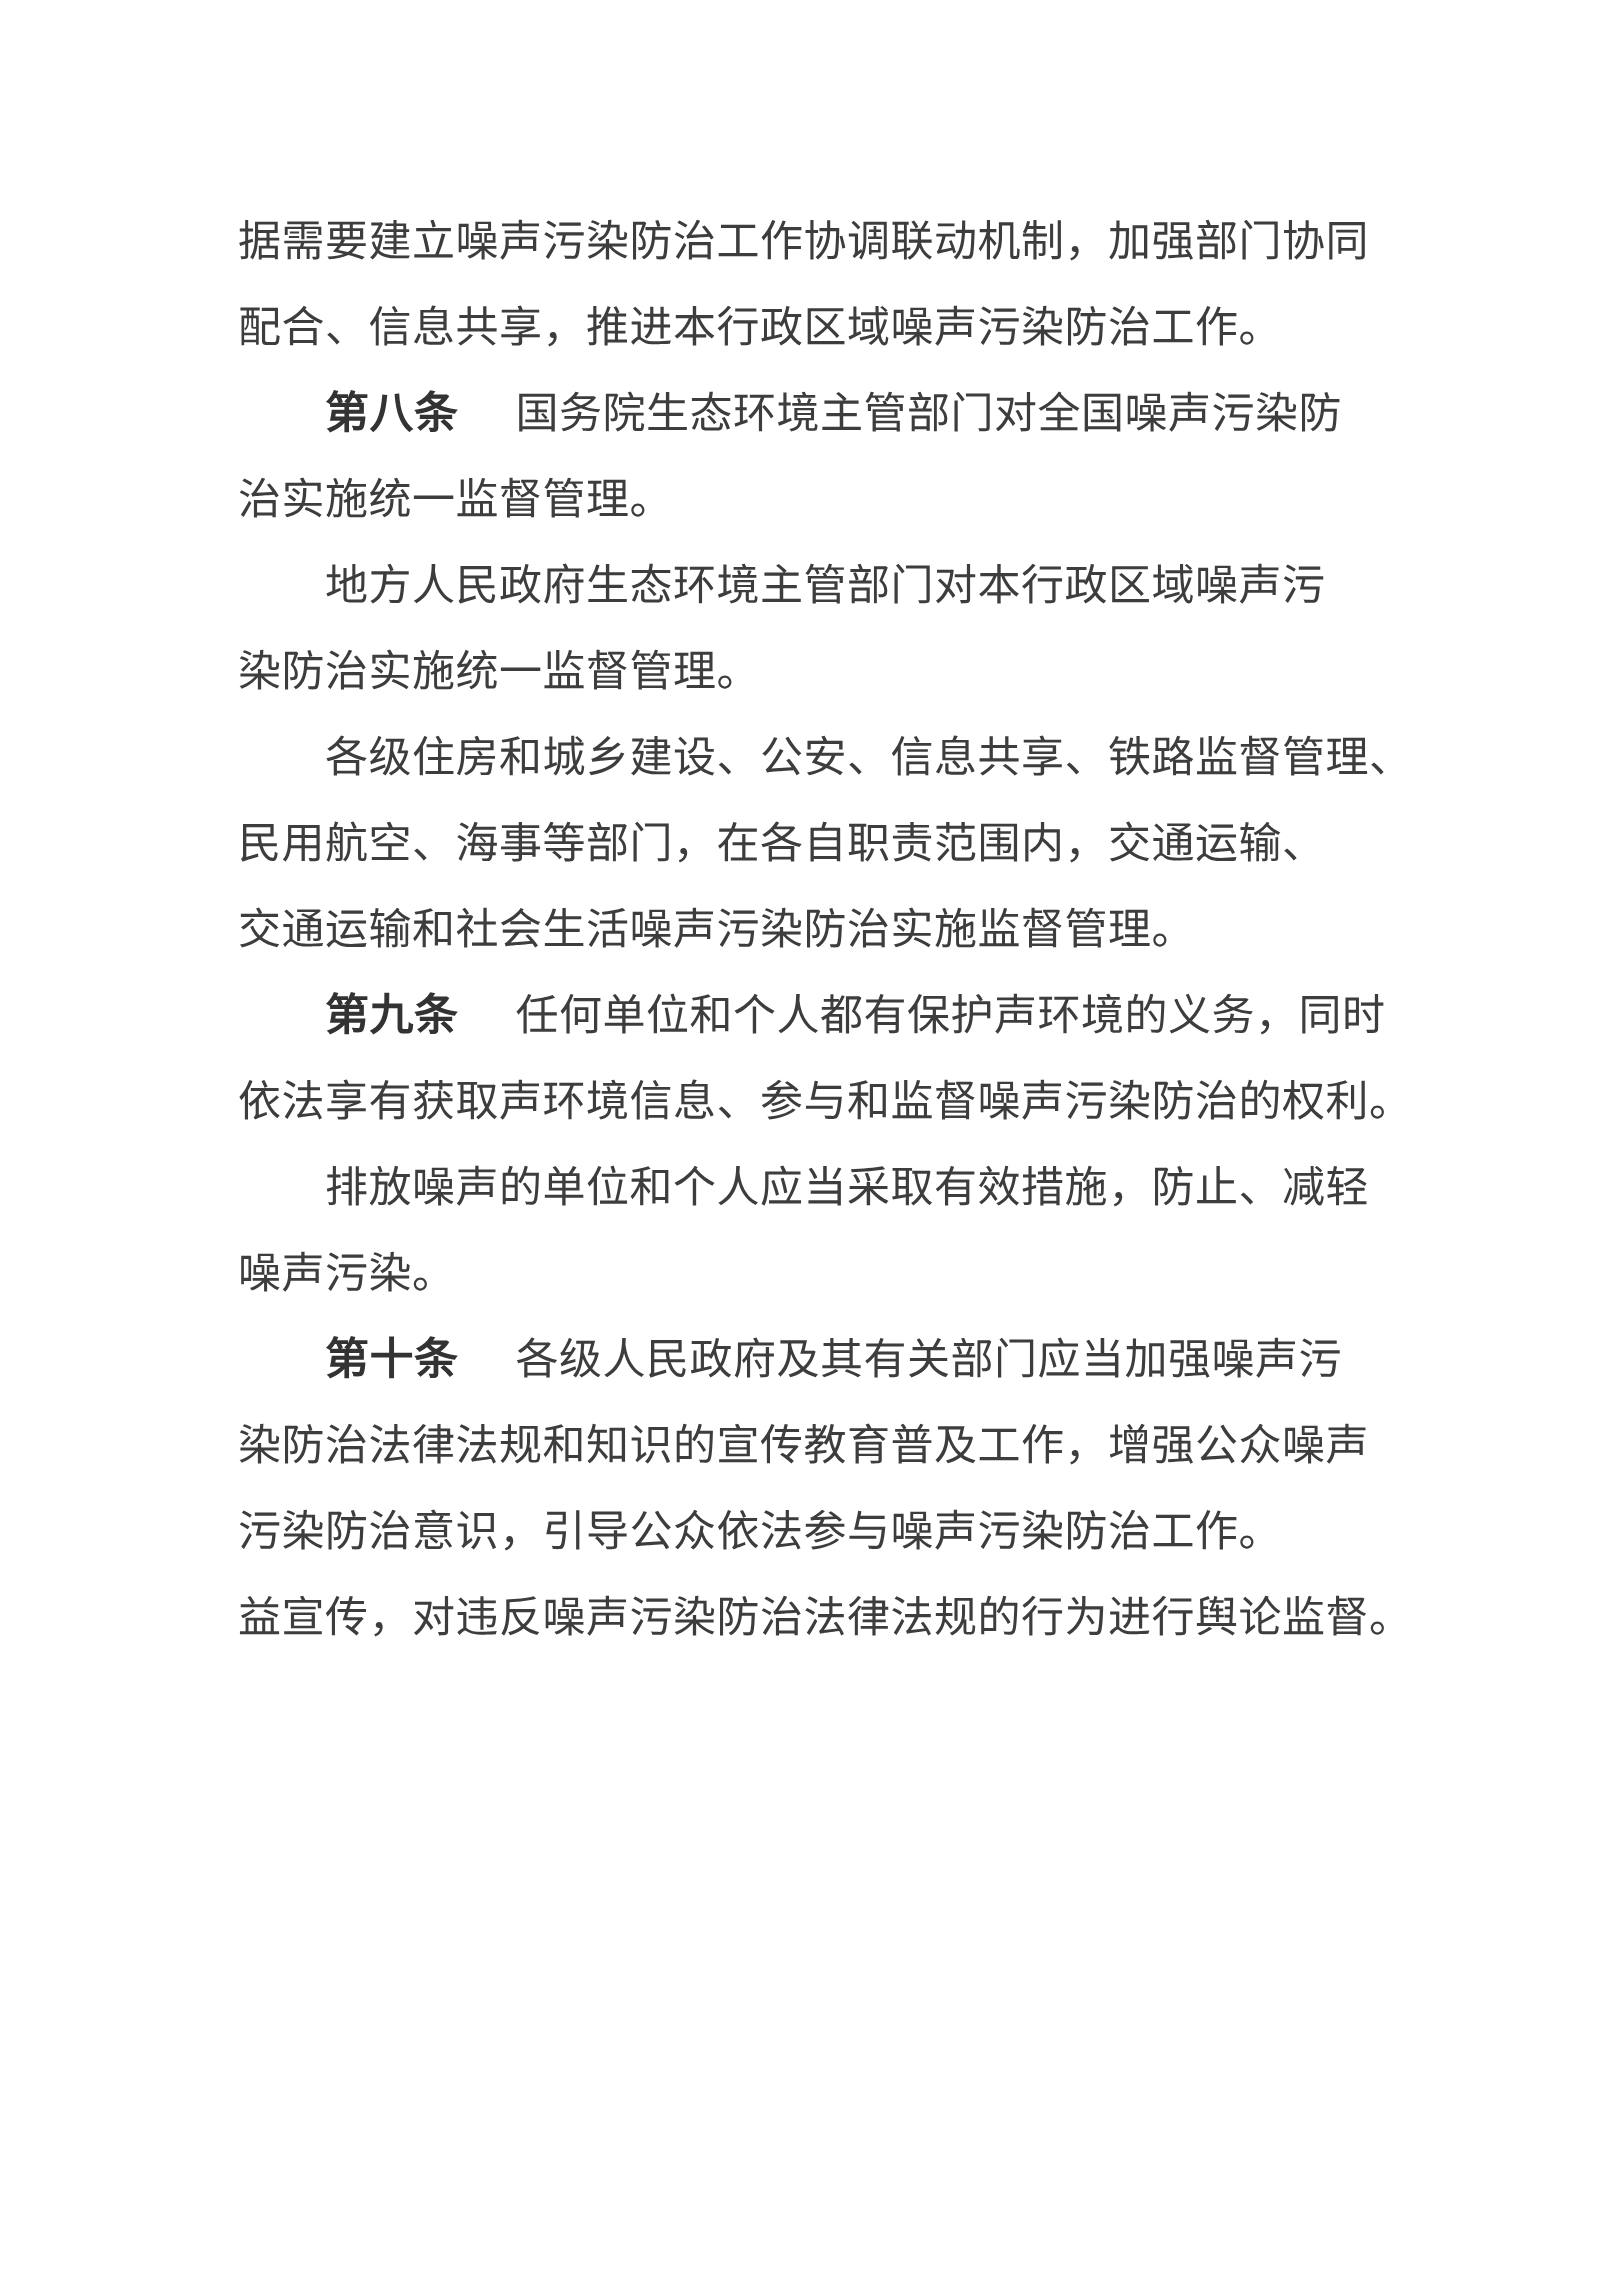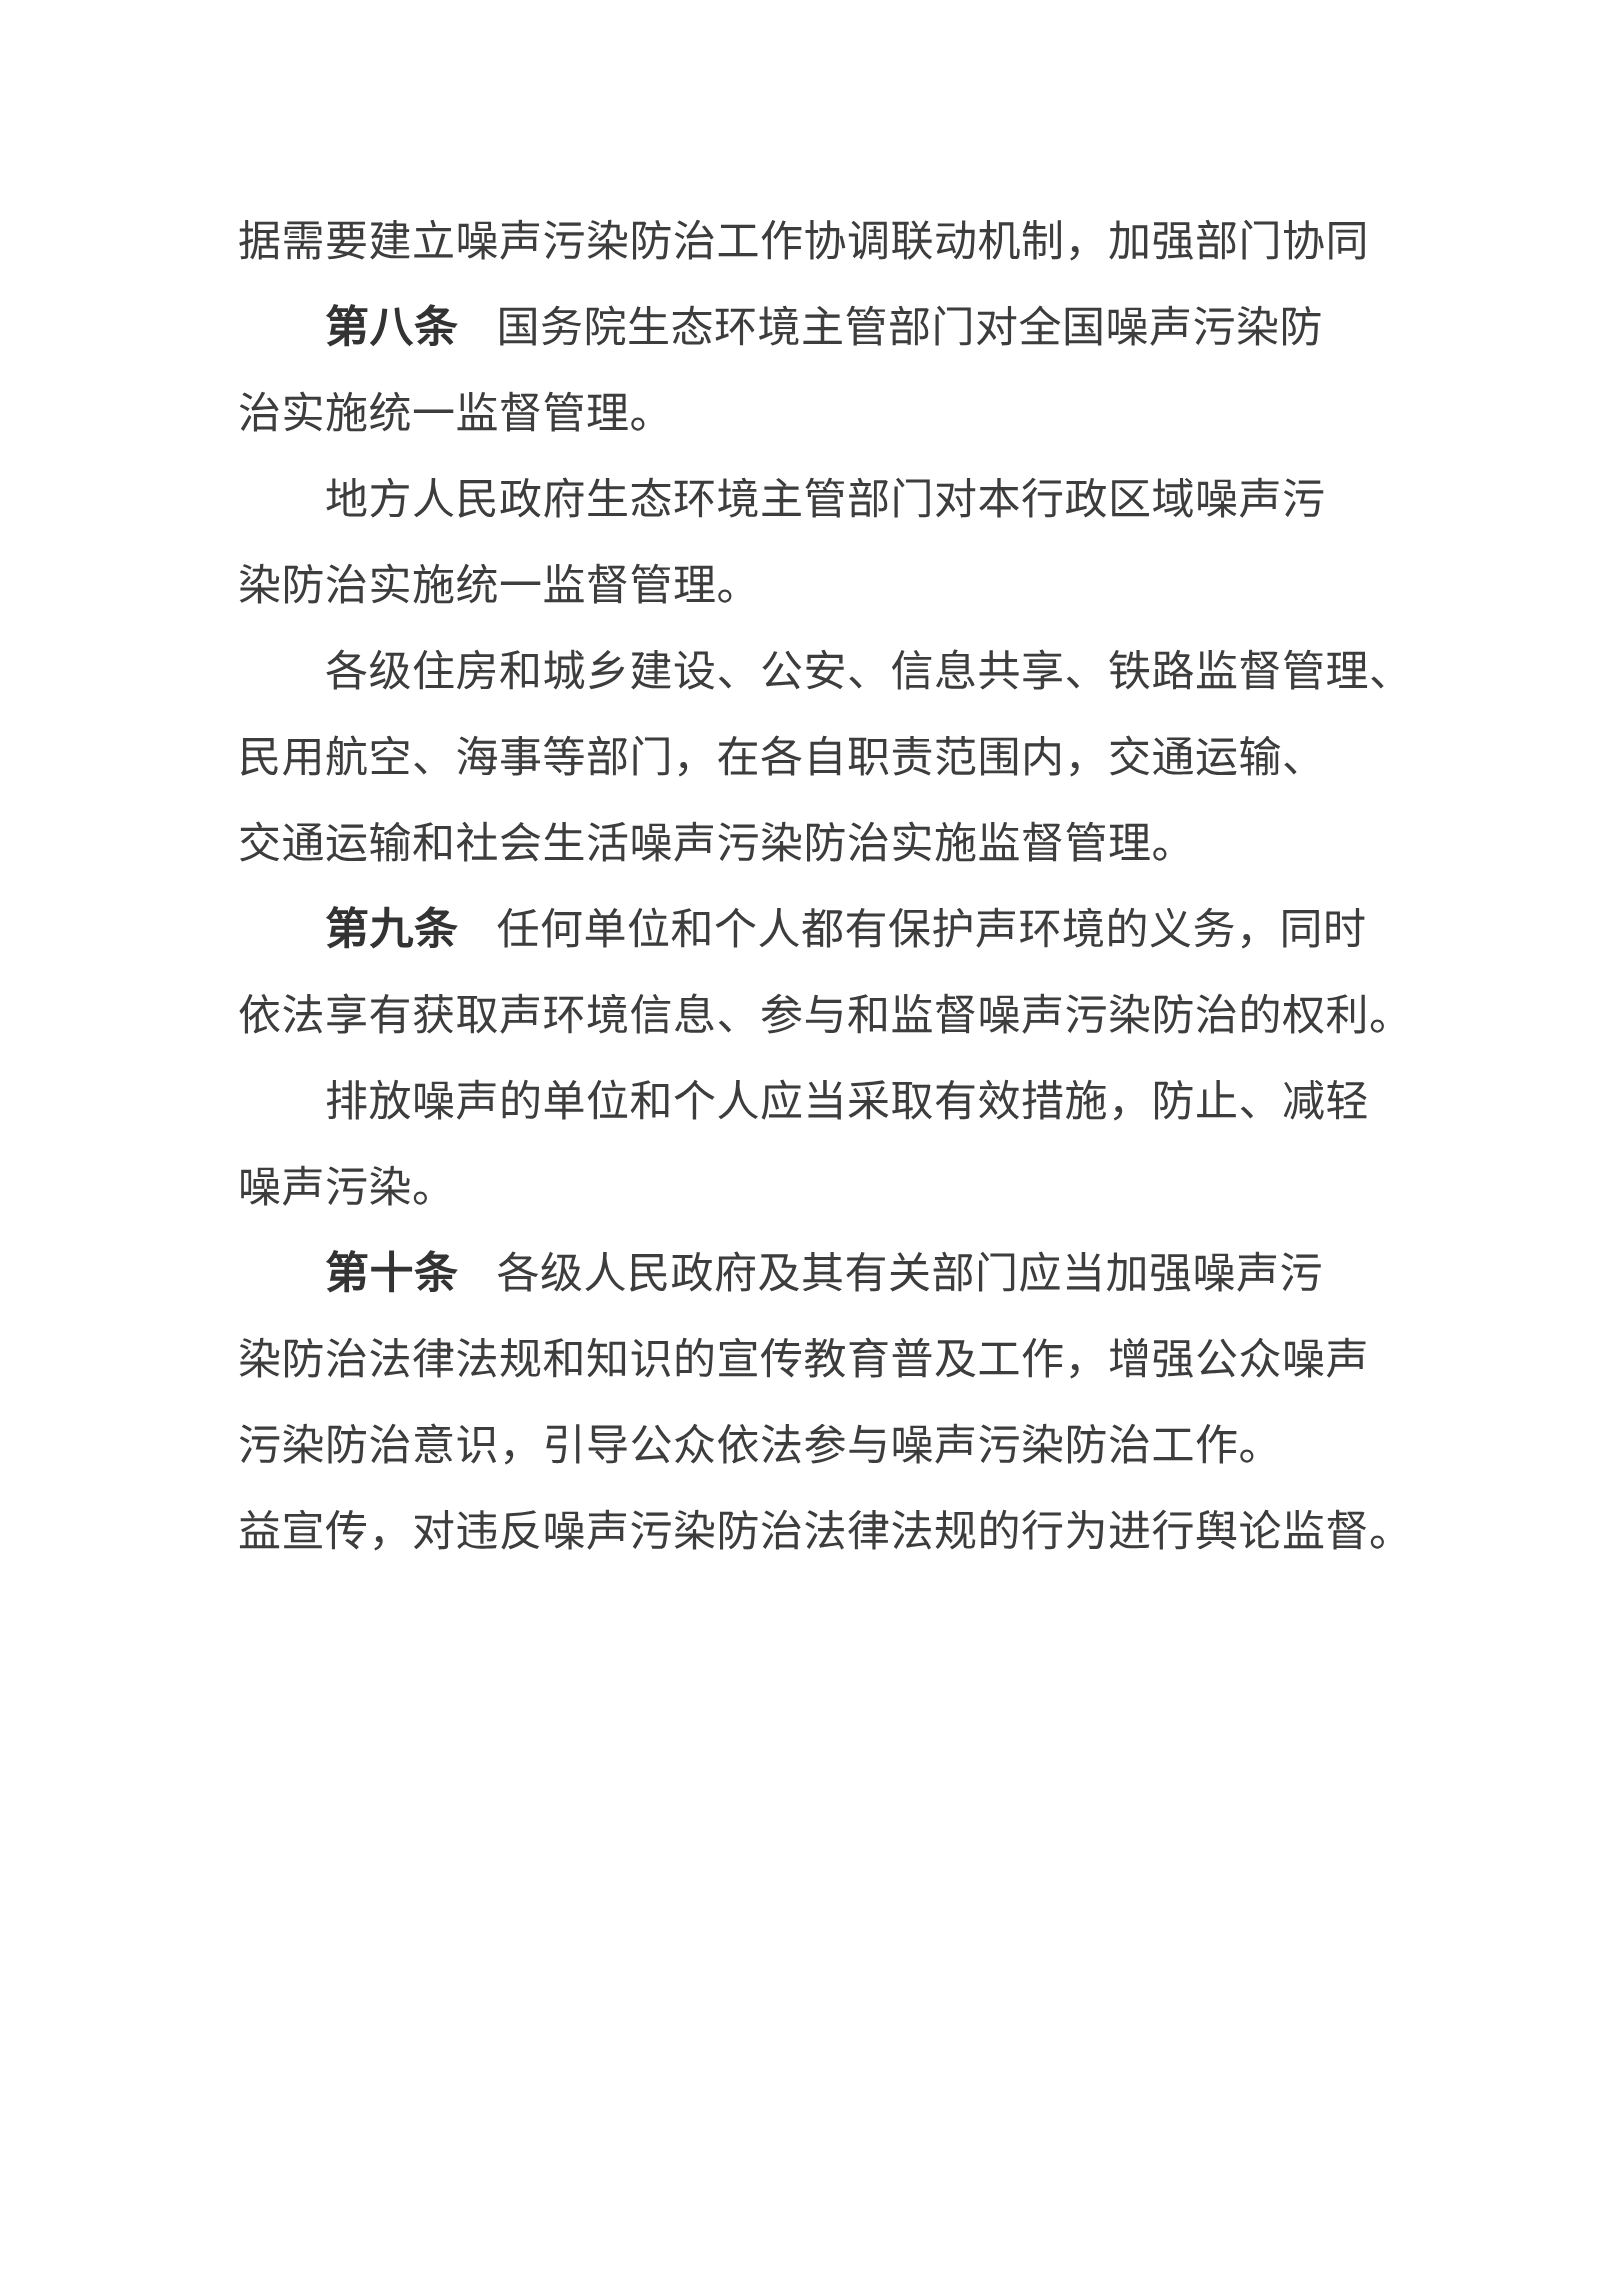--- a/index.html
+++ b/index.html
@@ -31,29 +31,30 @@
     font-weight: 400;
   }
   .line.indent {
     padding-left: 87px;
   }
   .article-label {
     font-weight: 700;
     font-size: 44px;
     color: #333333;
     font-family: "DejaVu Sans", "Liberation Sans", sans-serif;
-    margin-right: 38px;
+    margin-right: 57px;
   }
 </style>
 </head>
 <body>
 
 <div class="page">
   <div class="text-block">
       <div class="line"><span>据需要建立噪声污染防治工作协调联动机制，加强部门协同</span></div>
+      <div class="line"><span>配合、信息共享，推进本行政区域噪声污染防治工作。</span></div>
       <div class="line indent"><span class="article-label">第八条</span><span>国务院生态环境主管部门对全国噪声污染防</span></div>
       <div class="line"><span>治实施统一监督管理。</span></div>
       <div class="line indent"><span>地方人民政府生态环境主管部门对本行政区域噪声污</span></div>
       <div class="line"><span>染防治实施统一监督管理。</span></div>
       <div class="line indent"><span>各级住房和城乡建设、公安、信息共享、铁路监督管理、</span></div>
       <div class="line"><span>民用航空、海事等部门，在各自职责范围内，交通运输、</span></div>
       <div class="line"><span>交通运输和社会生活噪声污染防治实施监督管理。</span></div>
       <div class="line indent"><span class="article-label">第九条</span><span>任何单位和个人都有保护声环境的义务，同时</span></div>
       <div class="line"><span>依法享有获取声环境信息、参与和监督噪声污染防治的权利。</span></div>
       <div class="line indent"><span>排放噪声的单位和个人应当采取有效措施，防止、减轻</span></div>

